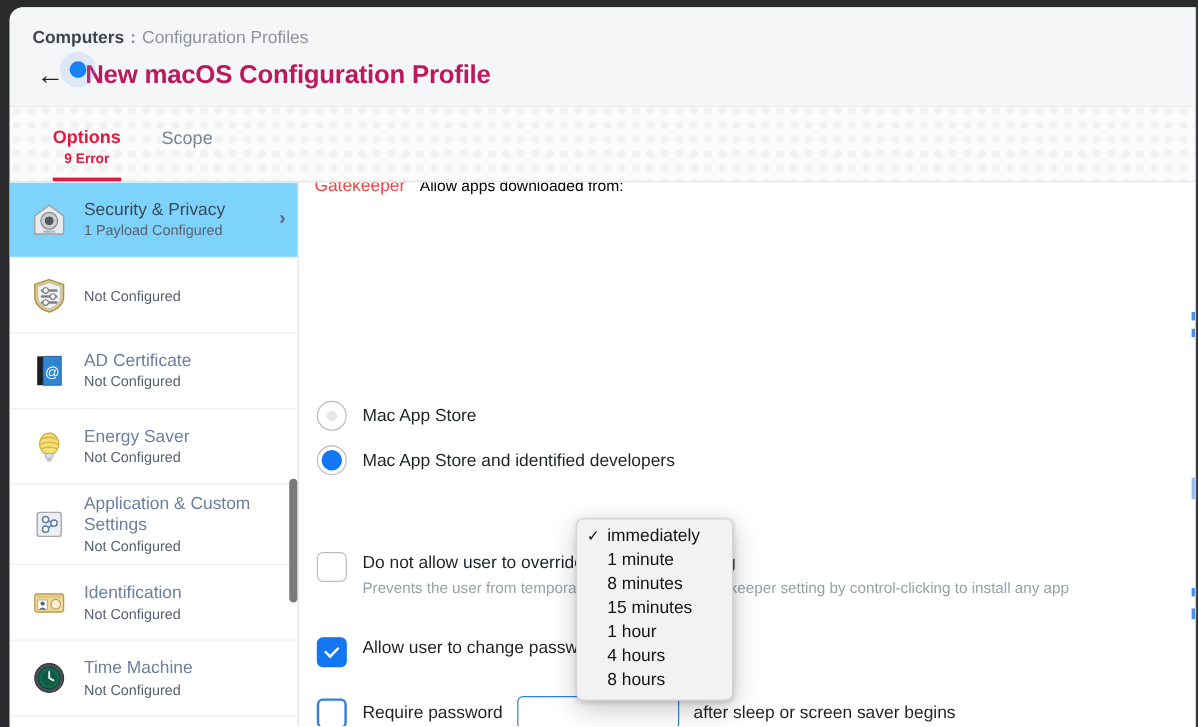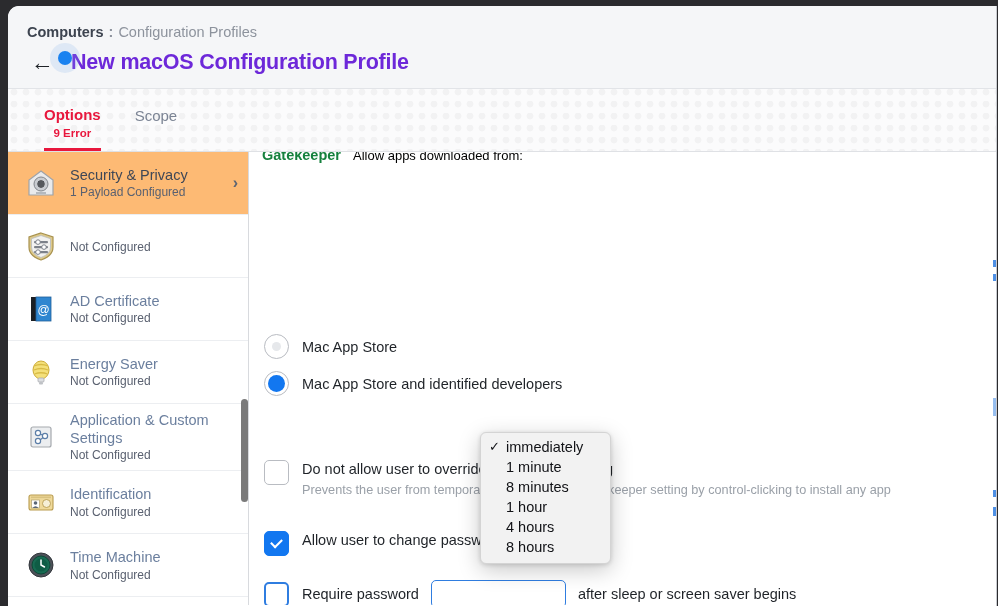--- a/index.html
+++ b/index.html
@@ -81,21 +81,21 @@
     position: absolute;
     left: 50px; top: 45px;
     width: 14px; height: 14px;
     border-radius: 50%;
     background: #1a82f0;
     z-index: 3;
   }
   #page-title {
     font-size: 21.5px;
     font-weight: bold;
-    color: #6d28d9;
+    color: #be185d;
     margin-left: 14px;
     letter-spacing: -0.2px;
     white-space: nowrap;
     text-align: right;
   }
 
   
   #tabbar {
     position: relative;
     height: 63px;
@@ -161,21 +161,21 @@
   }
   .side-item {
     position: relative;
     display: flex;
     align-items: center;
     min-height: 63px;
     padding: 8px 10px 8px 16px;
     border-bottom: 1px solid #eceef1;
     cursor: pointer;
   }
-  .side-item.selected { background: #fdba74; }
+  .side-item.selected { background: #7dd3fc; }
   .side-icon {
     flex: 0 0 34px;
     width: 34px; height: 34px;
     margin-right: 12px;
     display: flex; align-items: center; justify-content: center;
   }
   .side-text { flex: 1; min-width: 0; }
   .side-title {
     font-size: 14.5px;
     color: #6b7f9e;
@@ -212,21 +212,21 @@
     flex: 1;
     background: #ffffff;
     overflow: hidden;
   }
   #gatekeeper-head {
     position: absolute;
     left: 13px; top: -6px;
     white-space: nowrap;
   }
   #gatekeeper-head .gk-title {
-    font-size: 14.5px; font-weight: bold; color: #15803d;
+    font-size: 14.5px; font-weight: normal; color: #ef4444;
   }
   #gatekeeper-head .gk-sub {
     font-size: 13px; color: #000000; margin-left: 12px;
   }
 
   .radio-row {
     position: absolute;
     left: 15px;
     display: flex;
     align-items: center;
@@ -559,20 +559,23 @@
         <span class="tick">✓</span>
         <span>immediately</span>
       </div>
       <div class="dd-item">
         <span>1 minute</span>
       </div>
       <div class="dd-item">
         <span>8 minutes</span>
       </div>
       <div class="dd-item">
+        <span>15 minutes</span>
+      </div>
+      <div class="dd-item">
         <span>1 hour</span>
       </div>
       <div class="dd-item">
         <span>4 hours</span>
       </div>
       <div class="dd-item">
         <span>8 hours</span>
       </div>
     </div>
 

